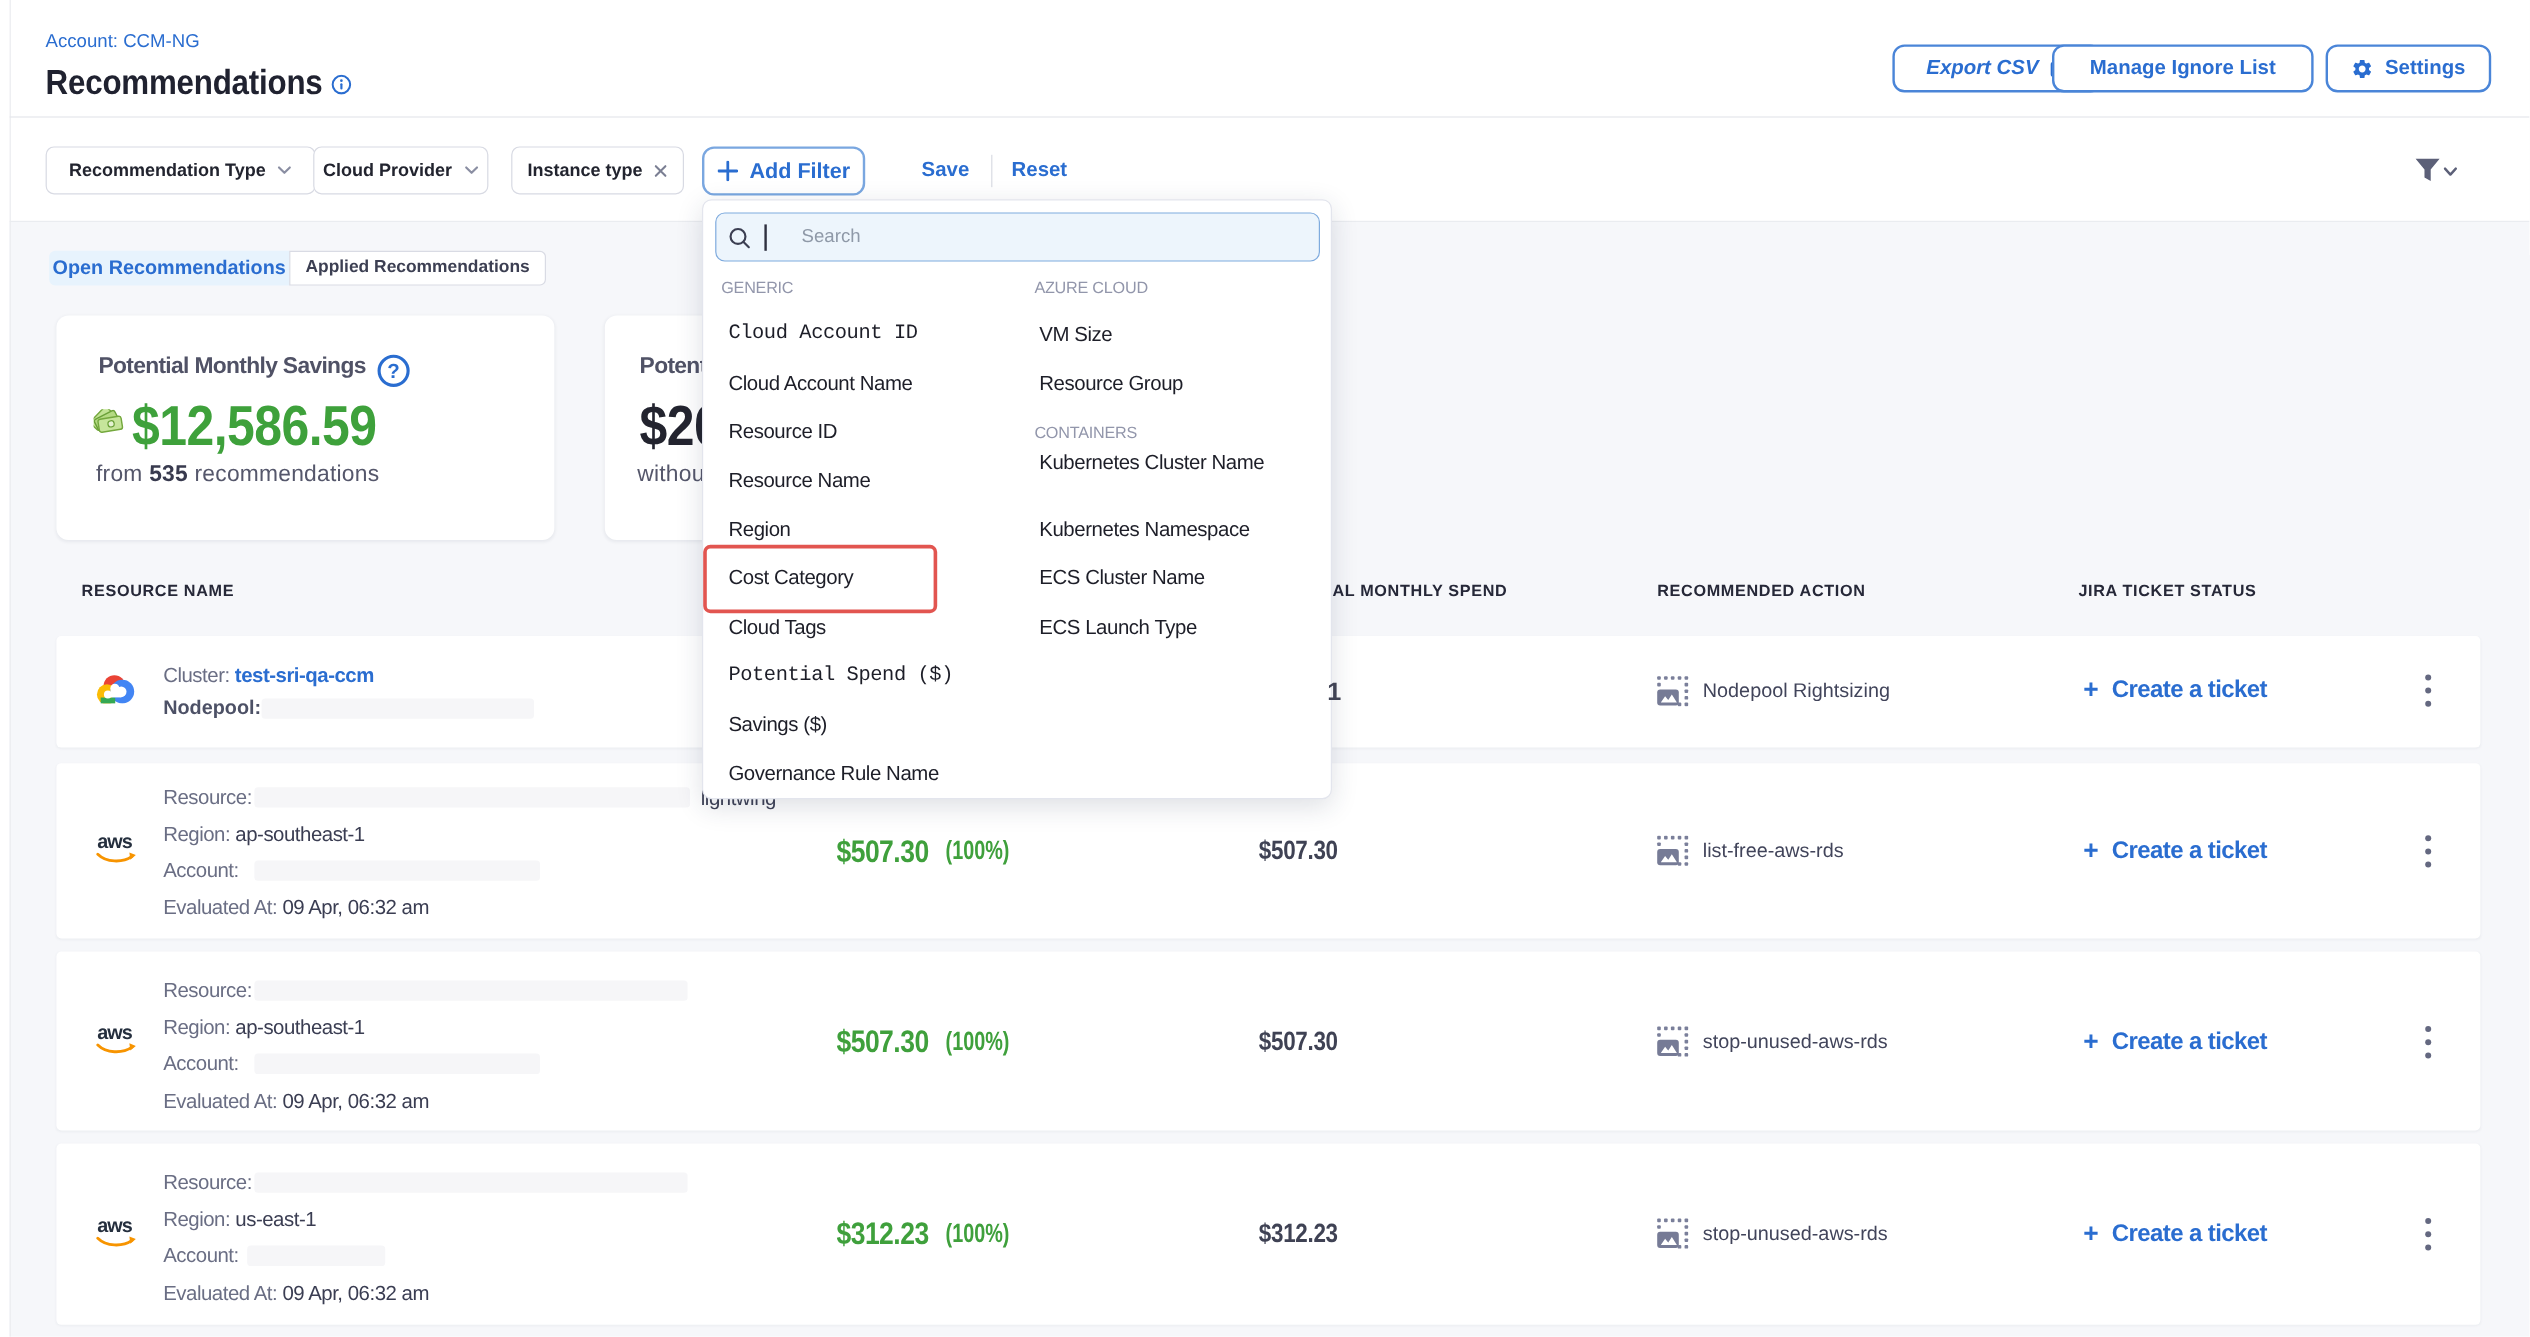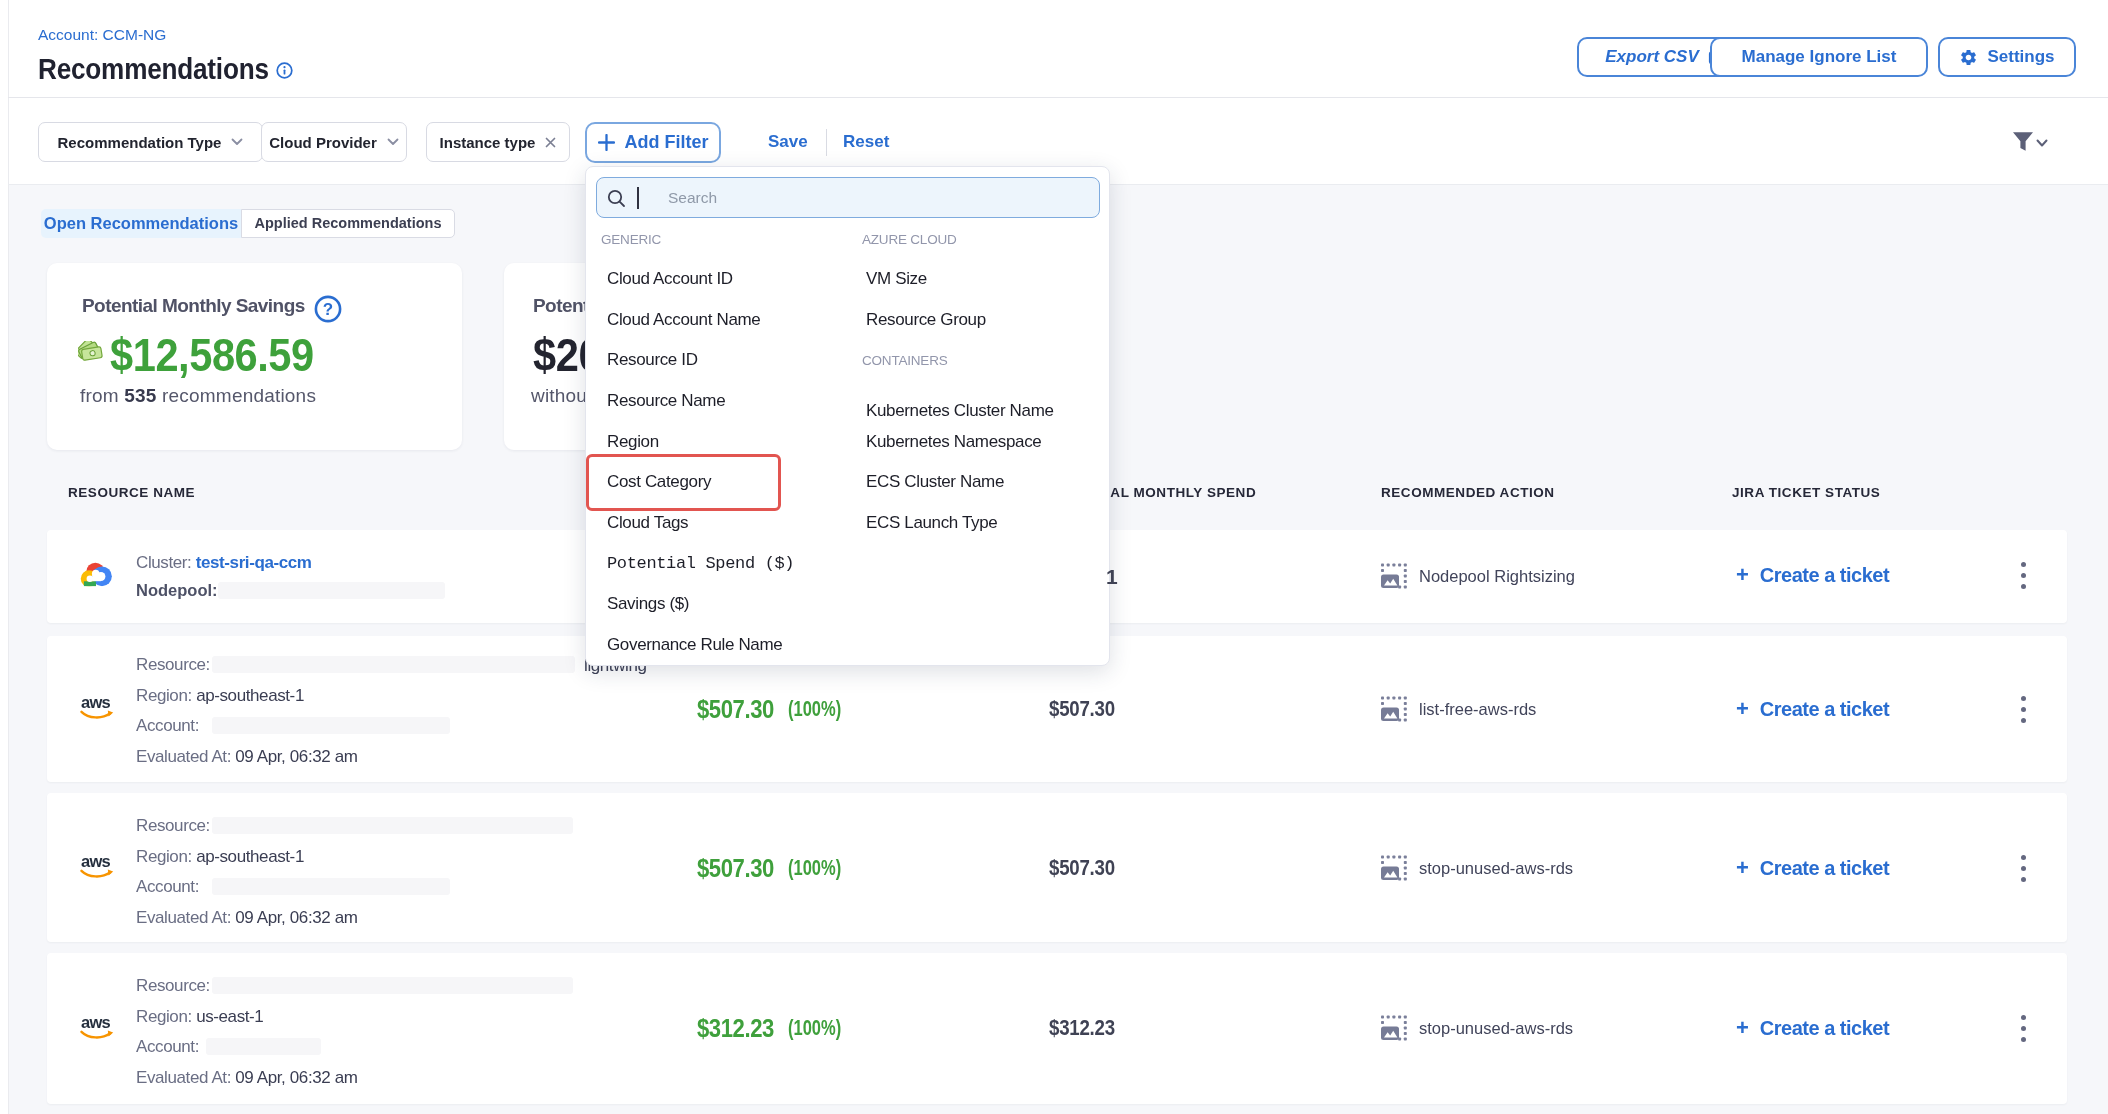--- a/index.html
+++ b/index.html
@@ -277,34 +277,34 @@
   <div class="t" style="left:585px; top:166px; width:525px; height:500px; background:#fff; border:1px solid #e3e5ed; border-radius:8px; box-shadow:0 6px 22px rgba(35,45,75,0.15); z-index:5;"></div>
   <div class="t" style="left:596px; top:177px; width:504px; height:41px; background:#edf5fc; border:1.5px solid #7fabde; border-radius:8px; z-index:6;"></div>
   <svg class="t" style="left:607px; top:189px; z-index:7;" width="19" height="19" viewBox="0 0 19 19" fill="none" stroke="#3c3f52" stroke-width="1.8" stroke-linecap="round">
     <circle cx="8" cy="8" r="6.2"></circle>
       <path d="M12.6 12.6 L17 17"></path>
   </svg>
   <div class="t" style="left:637px; top:187px; width:2px; height:22px; background:#2f3140; z-index:7;"></div>
   <div class="t" style="left:642px; top:189px; font-size:15.5px; color:#8f99a8; z-index:7;margin-left:26px;">Search</div>
 
   <div class="t ddlabel" style="left:601px; top:232px; z-index:6;">GENERIC</div>
-  <div class="t dditem" style="left:607px; top:269px; z-index:6;">Cloud Account ID</div>
+  <div class="t dditem" style="left:607px; top:269px; z-index:6;font-family:Liberation Mono, monospace;">Cloud Account ID</div>
   <div class="t dditem" style="left:607px; top:310px; z-index:6;">Cloud Account Name</div>
   <div class="t dditem" style="left:607px; top:350px; z-index:6;">Resource ID</div>
   <div class="t dditem" style="left:607px; top:391px; z-index:6;">Resource Name</div>
   <div class="t dditem" style="left:607px; top:432px; z-index:6;">Region</div>
   <div class="t dditem" style="left:607px; top:472px; z-index:6;">Cost Category</div>
   <div class="t dditem" style="left:607px; top:513px; z-index:6;">Cloud Tags</div>
   <div class="t dditem" style="left:607px; top:554px; z-index:6;font-family:Liberation Mono, monospace;">Potential Spend ($)</div>
   <div class="t dditem" style="left:607px; top:594px; z-index:6;">Savings ($)</div>
   <div class="t dditem" style="left:607px; top:635px; z-index:6;">Governance Rule Name</div>
 
   <div class="t ddlabel" style="left:862px; top:232px; z-index:6;">AZURE CLOUD</div>
   <div class="t dditem" style="left:866px; top:269px; z-index:6;">VM Size</div>
   <div class="t dditem" style="left:866px; top:310px; z-index:6;">Resource Group</div>
   <div class="t ddlabel" style="left:862px; top:353px; z-index:6;">CONTAINERS</div>
-  <div class="t dditem" style="left:866px; top:401px; z-index:6;">Kubernetes Cluster Name</div>
+  <div class="t dditem" style="left:866px; top:376px; z-index:6;">Kubernetes Cluster Name</div>
   <div class="t dditem" style="left:866px; top:432px; z-index:6;">Kubernetes Namespace</div>
   <div class="t dditem" style="left:866px; top:472px; z-index:6;">ECS Cluster Name</div>
   <div class="t dditem" style="left:866px; top:513px; z-index:6;">ECS Launch Type</div>
 
   <div class="t" style="left:586px; top:454px; width:195px; height:57px; border:3.5px solid #e25550; border-radius:6px; z-index:8;"></div>
 </div>
 
 </body></html>

